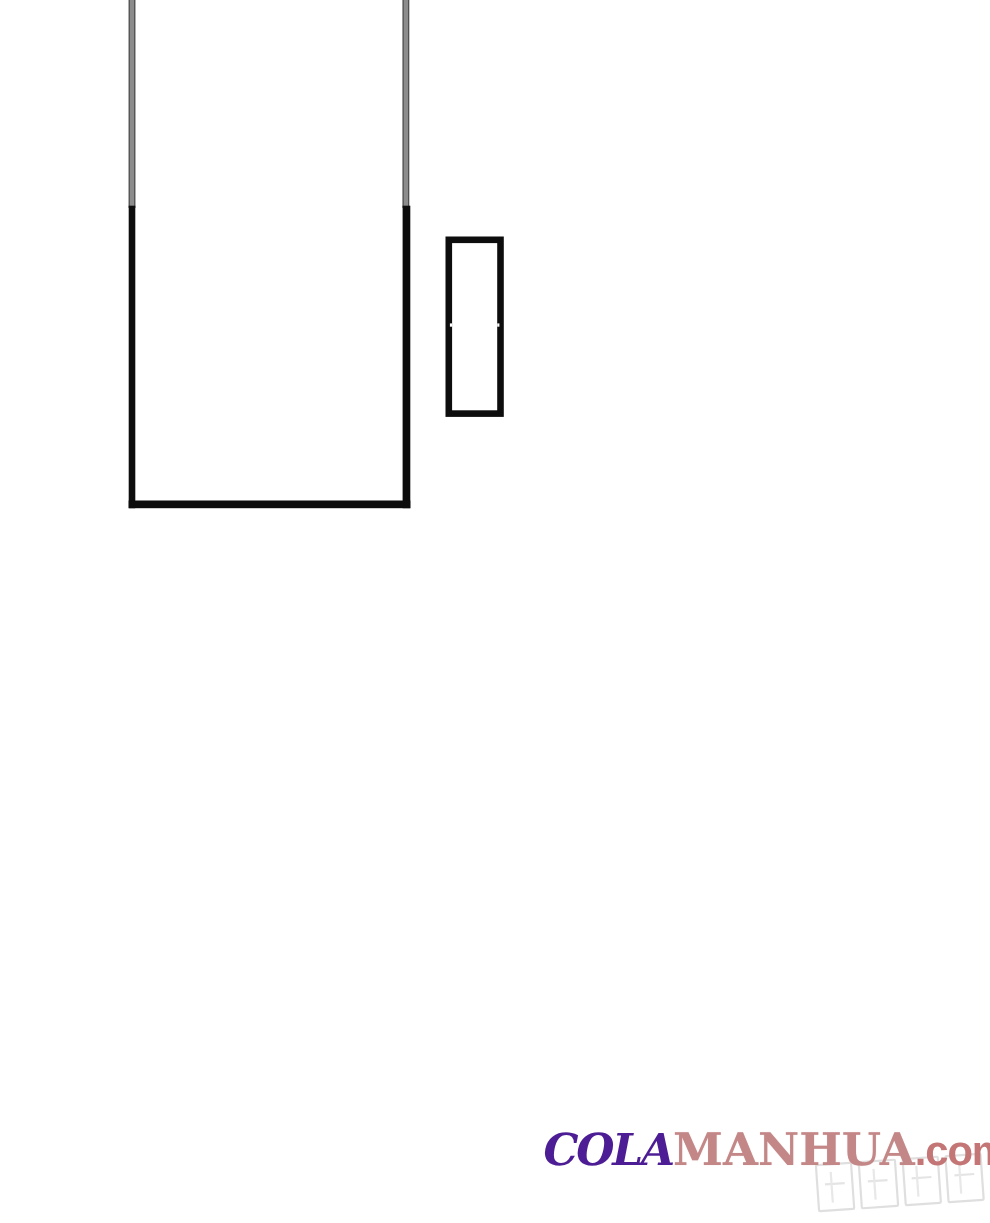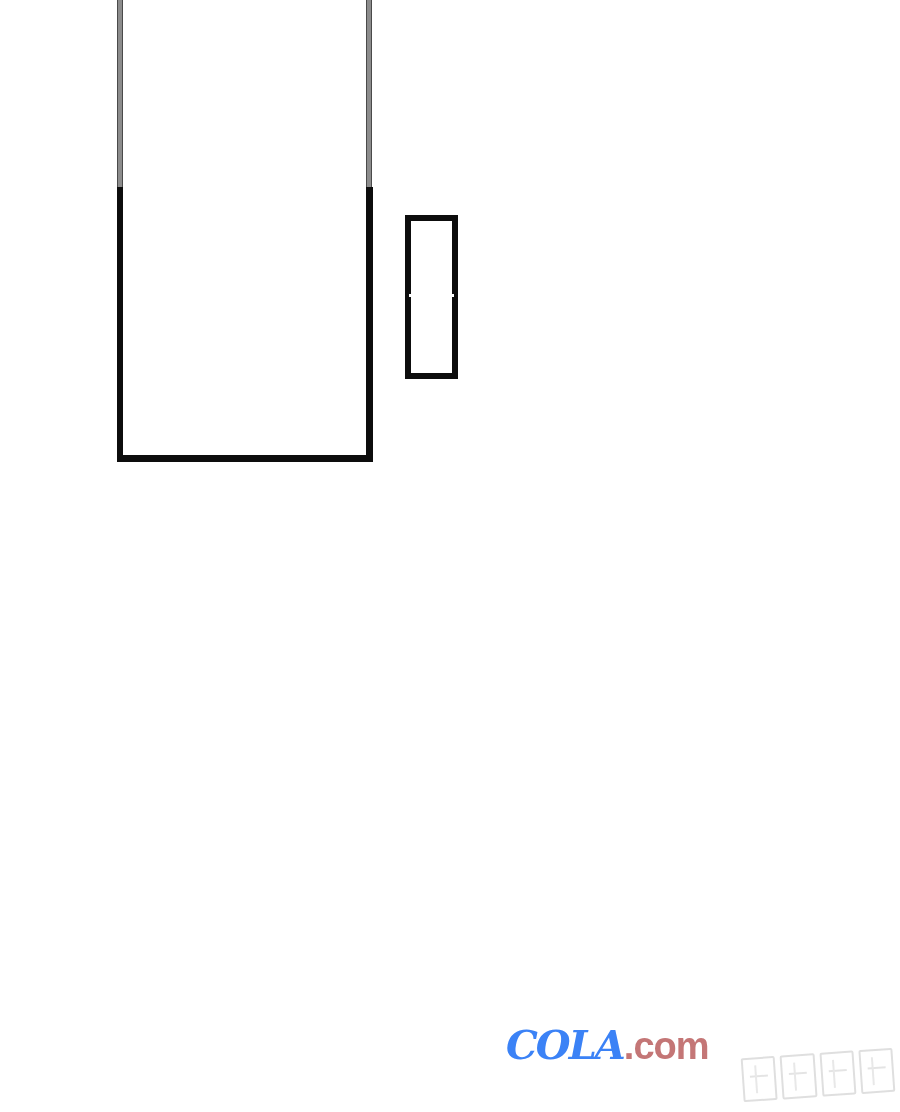--- a/index.html
+++ b/index.html
@@ -55,21 +55,21 @@
     content:""; position:absolute; left:35%; top:15%; bottom:15%;
     border-left:2px solid #e6e6e6;
   }
 
   .wm-line1 {
     position:absolute; left:494px; top:1022px; height:46px; z-index:2;
     display:flex; align-items:baseline; white-space:nowrap;
   }
   .wm-cola {
     font-family:"DejaVu Serif", serif; font-style:italic; font-weight:bold;
-    font-size:40px; line-height:46px; letter-spacing:-2px; color:#3b82f6;margin-left:12px;
+    font-size:40px; line-height:46px; letter-spacing:-2px; color:#4c1d95;
   }
   .wm-manhua {
     font-family:"DejaVu Serif", serif; font-weight:bold;
     font-size:41px; line-height:46px; letter-spacing:0px; color:#c38787;
     text-shadow:0 0 1px #e8cccc;
   }
   .wm-suffix {
     font-family:"Liberation Sans", sans-serif; font-weight:bold;
     font-size:38px; line-height:46px; color:#c47676; letter-spacing:-1px;
   }
@@ -97,17 +97,18 @@
 
   <div class="wm-stamp">
     <div class="block"></div>
     <div class="block"></div>
     <div class="block"></div>
     <div class="block"></div>
   </div>
 
   <div class="wm-line1">
     <span class="wm-cola">COLA</span>
+    <span class="wm-manhua">MANHUA</span>
     <span class="wm-suffix">.com</span>
   </div>
 
 
 </div>
 
 </body></html>

